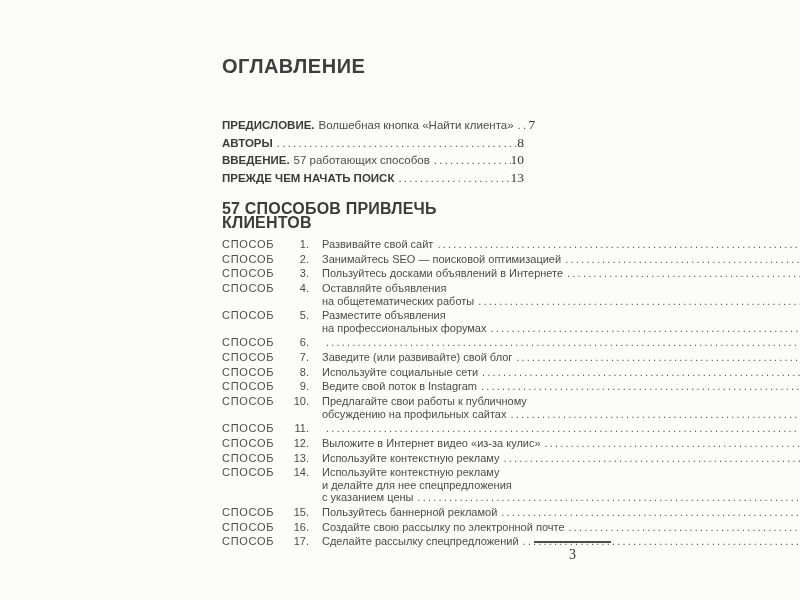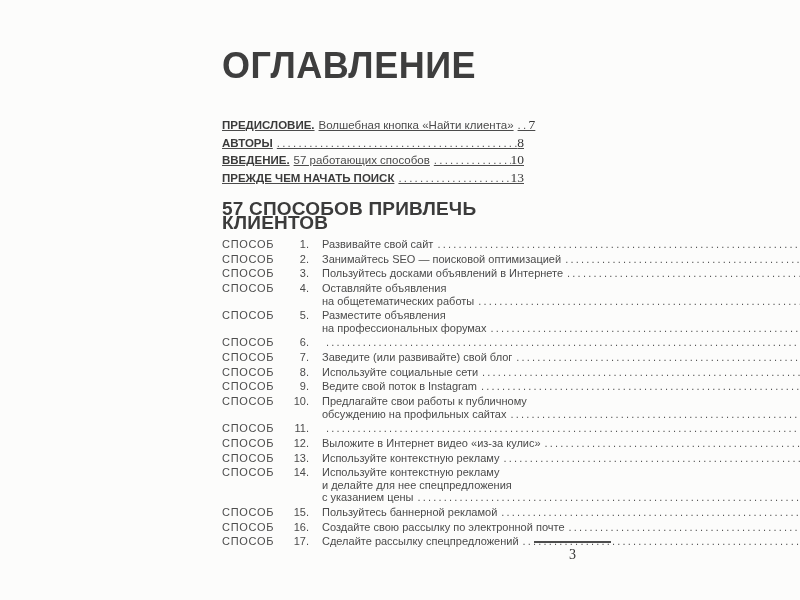--- a/index.html
+++ b/index.html
@@ -8,37 +8,37 @@
     width:800px;height:600px;
     background:#fcfcfb;
     overflow:hidden;
     font-family:"Liberation Sans",sans-serif;
   }
   .content{
     position:absolute;left:222px;top:50px;width:302px;
   }
   .title{
     margin:0 0 35px 0;
-    font-size:36px;line-height:32px;
+    font-size:20px;line-height:32px;
     font-weight:bold;letter-spacing:.5px;
     color:#3e3e3e;
   }
   
   .fm-row{
     display:flex;align-items:baseline;
     height:17.5px;
-    font-size:11.5px;color:#4b4b4b;text-decoration:underline;
+    font-size:11.5px;color:#4b4b4b;
   }
   .fm-label{font-weight:bold;color:#3b3b3b;white-space:nowrap;}
   .fm-text{margin-left:4px;white-space:nowrap;}
   .fm-text:empty{display:none;}
   
   .sec-header{
     margin:15px 0 0 0;
-    font-size:19px;line-height:14px;
+    font-size:16px;line-height:14px;
     font-weight:bold;color:#3b3b3b;letter-spacing:.2px;
   }
   
   .methods{margin-top:8px;}
   .m-entry{
     display:grid;
     grid-template-columns:50px 24px 1fr;
     column-gap:13px;
     margin-bottom:2.3px;
     font-size:11px;line-height:12.4px;color:#4b4b4b;

